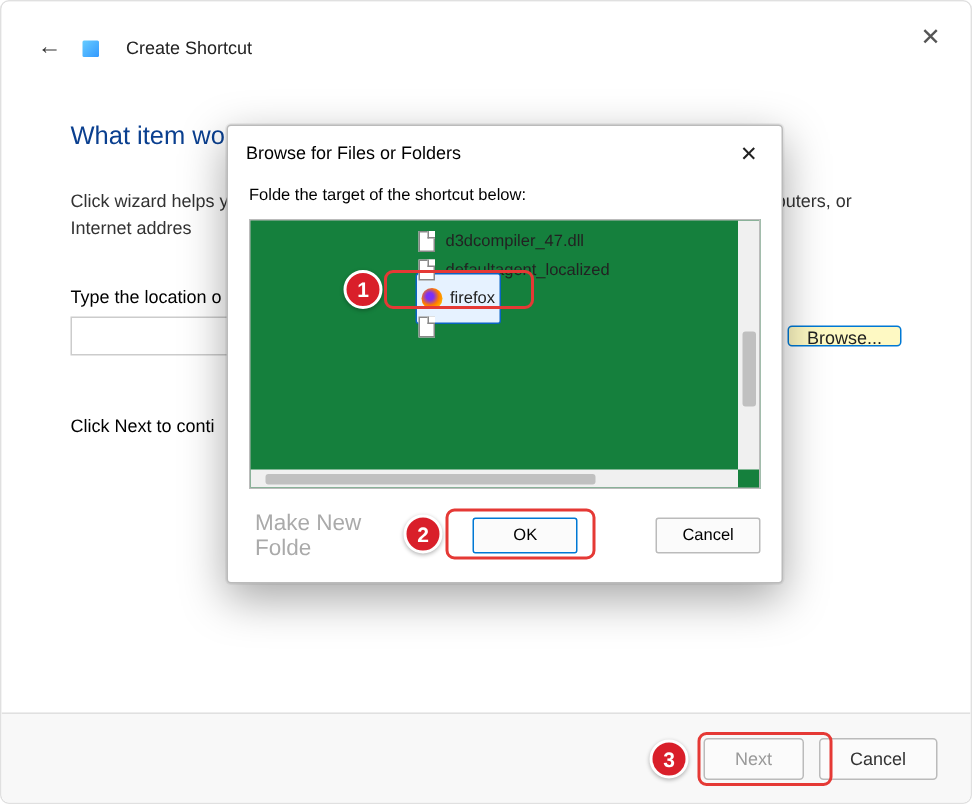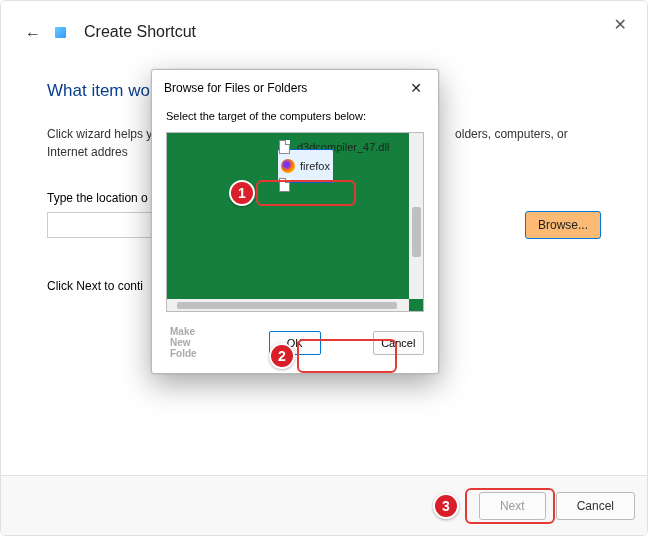--- a/index.html
+++ b/index.html
@@ -2,61 +2,61 @@
 <html><head>
 <meta charset="utf-8">
 <style>
 * { box-sizing: border-box; margin: 0; padding: 0; }
 body { width: 648px; height: 536px; font-family: "Segoe UI", sans-serif; font-size: 12px; background: #fff; position: relative; overflow: hidden; border: 1px solid #e0e0e0; border-radius: 6px; }
 
 .main-window { position: absolute; inset: 0; background: #fff; }
 .main-close { position: absolute; top: 14px; right: 20px; font-size: 16px; color: #555; cursor: pointer; }
 .header-row { display: flex; align-items: center; gap: 14px; padding: 22px 24px 8px 24px; }
 .back-arrow { font-size: 16px; color: #333; }
-.title-small { color: #222; font-size: 16px; }
+.title-small { color: #222; font-size: 12px; }
 .sq { width: 11px; height: 11px; margin-right: 4px; display: inline-block; vertical-align: middle; }
 .sq::before { content: ""; display: block; width: 100%; height: 100%; background: linear-gradient(135deg,#6cf,#39f); border-radius: 1px; }
 
 .content { padding: 10px 46px 0 46px; }
 .heading { color: #0a3f8f; font-size: 17px; margin: 22px 0 24px 0; font-weight: 400; }
 .para { color: #333; font-size: 12px; line-height: 1.5; margin-bottom: 30px; }
 .field-label { font-size: 12px; margin-bottom: 6px; }
 .field-row { display: flex; gap: 8px; align-items: center; }
 .text-input { width: 380px; height: 26px; border: 1px solid #ccc; background: #fff; }
-.browse-btn { height: 28px; padding: 0 12px; border: 1px solid #0078d4; background: #fdba74; border-radius: 3px; color: #222; font-size: 12px; }
+.browse-btn { height: 14px; padding: 0 12px; border: 1px solid #0078d4; background: #fef9c3; border-radius: 3px; color: #222; font-size: 12px; }
 .continue-text { margin-top: 40px; font-size: 12px; }
 
-.footer { position: absolute; bottom: 0; left: 0; right: 0; height: 60px; border-top: 1px solid #e0e0e0; background: #f8f8f8; display: flex; justify-content: flex-end; align-items: center; gap: 10px; padding: 0 12px; }
+.footer { position: absolute; bottom: 0; left: 0; right: 0; height: 60px; border-top: 1px solid #e0e0e0; background: #f8f8f8; display: flex; justify-content: flex-end; align-items: center; gap: 10px; padding: 0 22px; }
 .btn { height: 28px; padding: 0 20px; border: 1px solid #bbb; background: #fbfbfb; border-radius: 3px; font-size: 12px; color: #333; }
 .btn.disabled { color: #9a9a9a; }
 
 .red-box { border: 2px solid #e53935; border-radius: 6px; position: absolute; pointer-events: none; }
 .badge { position: absolute; width: 26px; height: 26px; border-radius: 50%; background: #d91f2a; color: #fff; display: flex; align-items: center; justify-content: center; font-weight: 600; font-size: 14px; border: 2px solid #fff; box-shadow: 0 1px 3px rgba(0,0,0,0.3); }
 
-.dialog { position: absolute; top: 68px; left: 150px; width: 288px; background: #fff; border: 1px solid #bbb; border-radius: 3px; box-shadow: 0 10px 30px rgba(0,0,0,0.35), 0 0 0 1px rgba(0,0,0,0.05); }
+.dialog { position: absolute; top: 82px; left: 150px; width: 371px; background: #fff; border: 1px solid #bbb; border-radius: 3px; box-shadow: 0 10px 30px rgba(0,0,0,0.35), 0 0 0 1px rgba(0,0,0,0.05); }
 .dialog-title { display: flex; justify-content: space-between; align-items: center; padding: 10px 12px; font-size: 12px; }
 .dialog-close { font-size: 14px; color: #222; padding: 0 4px; }
 .dialog-body { padding: 0 14px 14px 14px; }
 .dialog-label { font-size: 11px; margin: 4px 0 10px 0; }
 .file-box { border: 1px solid #bbb; background: #15803d; height: 180px; position: relative; overflow: hidden; }
 .file-list { position: absolute; top: 0; left: 0; right: 14px; bottom: 12px; overflow: hidden; padding: 4px 0; }
 .file-row { display: flex; align-items: center; gap: 6px; height: 19px; padding-left: 110px; font-size: 11px; color: #222; }
 .file-row .icon { width: 14px; height: 14px; display: inline-flex; align-items: center; justify-content: center; }
 .doc-icon { width: 11px; height: 14px; border: 1px solid #888; background: #fff; position: relative; }
 .doc-icon::after { content: ""; position: absolute; top: -1px; right: -1px; width: 4px; height: 4px; background: #fff; border-left: 1px solid #888; border-bottom: 1px solid #888; }
 .exe-icon { width: 12px; height: 12px; border: 2px solid #0a64c4; background: #fff; }
 .ff-icon { width: 14px; height: 14px; border-radius: 50%; background: radial-gradient(circle at 40% 40%, #7b2ff7 20%, #ff7a00 50%, #ffde00 95%); }
 .selected { border: 1px solid #0a64c4; background: #e6f2ff; border-radius: 2px; padding: 16px 3px; display: inline-flex; align-items: center; gap: 5px; height: 19px; }
 .vscroll { position: absolute; top: 0; right: 0; width: 14px; bottom: 12px; background: #f0f0f0; }
 .vthumb { position: absolute; right: 2px; width: 9px; top: 74px; height: 50px; background: #c0c0c0; border-radius: 2px; }
 .hscroll { position: absolute; bottom: 0; left: 0; right: 14px; height: 12px; background: #f0f0f0; }
 .hthumb { position: absolute; bottom: 2px; height: 7px; left: 10px; width: 220px; background: #c0c0c0; border-radius: 2px; }
 
 .dialog-footer { display: flex; gap: 8px; justify-content: center; align-items: center; margin-top: 14px; position: relative; }
-.make-folder { color: #aaa; font-size: 10px; margin-right: auto; padding-left: 4px; font-weight: bold; }
+.make-folder { color: #aaa; font-size: 15px; margin-right: auto; padding-left: 4px; }
 .ok-btn, .cancel-btn { height: 24px; width: 84px; border: 1px solid #bbb; background: #fbfbfb; font-size: 11px; border-radius: 2px; margin-left: 44px; }
 .ok-btn { border: 1px solid #0078d4; }
 </style>
 </head>
 <body>
 
 <div class="main-window">
   <div class="main-close">✕</div>
   <div class="header-row">
     <span class="back-arrow">←</span>
@@ -84,28 +84,34 @@
     <button class="btn">Cancel</button>
   </div>
 </div>
 
 <div class="dialog">
   <div class="dialog-title">
     <span>Browse for Files or Folders</span>
     <span class="dialog-close">✕</span>
   </div>
   <div class="dialog-body">
-    <div class="dialog-label">Select the target of the computers below:</div>
+    <div class="dialog-label">Folde the target of the shortcut below:</div>
     <div class="file-box">
       <div class="file-list">
         <div class="file-row">
             <span class="icon">
               <span class="doc-icon"></span>
             </span>
             <span>d3dcompiler_47.dll</span>
+          </div>
+        <div class="file-row">
+            <span class="icon">
+              <span class="doc-icon"></span>
+            </span>
+            <span>defaultagent_localized</span>
           </div>
         <div class="file-row">
           <span class="selected">
             <span class="ff-icon"></span>
             <span>firefox</span>
           </span>
         </div>
         <div class="file-row">
             <span class="icon">
               <span class="doc-icon"></span>

